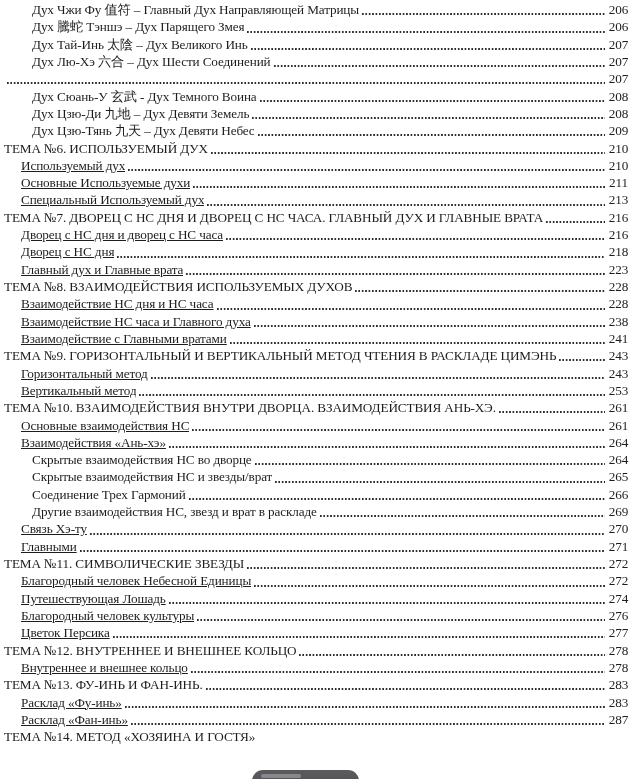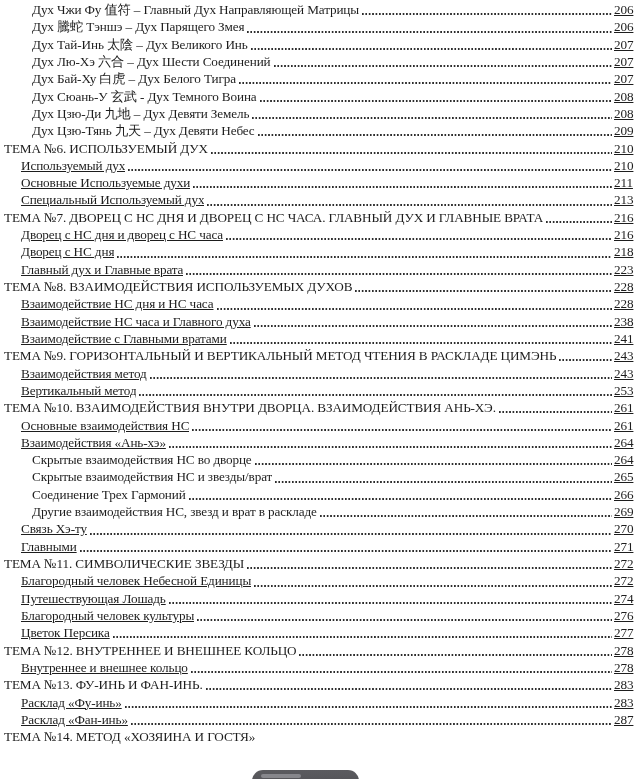--- a/index.html
+++ b/index.html
@@ -5,21 +5,21 @@
   html,body{margin:0;padding:0;}
   body{
     width:644px;height:779px;
     background:#ffffff;
     overflow:hidden;
     position:relative;
     font-family:"Liberation Serif","DejaVu Serif",serif;
   }
   .toc{
     position:absolute;left:0;top:0;right:0;
-    padding:1px 7px 0 4px;
+    padding:1px 14px 0 4px;
     color:#1d1d1d;
   }
   .row{
     display:flex;
     align-items:baseline;
     height:17.32px;
     line-height:17.32px;
     font-size:13.2px;
     letter-spacing:-0.12px;
     white-space:nowrap;
@@ -33,21 +33,21 @@
     min-width:0;
     height:17.32px;
     margin:0 2px 0 3px;
     align-self:flex-end;
     background-image:radial-gradient(circle at 0.8px 0.8px, #2d2d2d 0.72px, rgba(0,0,0,0) 1px);
     background-size:3.4px 1.7px;
     background-repeat:repeat-x;
     background-position:left 0 bottom 3.4px;
   }
   .dots.hidden{background:none;}
-  .page{flex:none;text-align:left;min-width:23px;text-decoration:underline;}
+  .page{flex:none;text-align:center;min-width:23px;}
   
   .pill{
     position:absolute;
     left:252px;top:770px;
     width:107px;height:22px;
     border-radius:11px;
     background:linear-gradient(#5b5b5f,#4e4e52);
     z-index:5;
   }
   .pill .blurtext{
@@ -79,21 +79,20 @@
         <span class="text">Дух Тай-Инь 太陰 – Дух Великого Инь</span>
         <span class="dots"></span>
         <span class="page">207</span>
       </div>
       <div class="row lvl2">
         <span class="text">Дух Лю-Хэ 六合 – Дух Шести Соединений</span>
         <span class="dots"></span>
         <span class="page">207</span>
       </div>
       <div class="row lvl2">
-        <span class="text">Дух Бай-Ху 白虎 – Дух Белого Тигра</span>
         <span class="dots"></span>
         <span class="page">207</span>
       </div>
       <div class="row lvl2">
         <span class="text">Дух Сюань-У 玄武 - Дух Темного Воина</span>
         <span class="dots"></span>
         <span class="page">208</span>
       </div>
       <div class="row lvl2">
         <span class="text">Дух Цзю-Ди 九地 – Дух Девяти Земель</span>
@@ -164,21 +163,21 @@
         <span class="text">Взаимодействие с Главными вратами</span>
         <span class="dots"></span>
         <span class="page">241</span>
       </div>
       <div class="row lvl0">
         <span class="text">ТЕМА №9. ГОРИЗОНТАЛЬНЫЙ И ВЕРТИКАЛЬНЫЙ МЕТОД ЧТЕНИЯ В РАСКЛАДЕ ЦИМЭНЬ</span>
         <span class="dots"></span>
         <span class="page">243</span>
       </div>
       <div class="row lvl1">
-        <span class="text">Взаимодействия метод</span>
+        <span class="text">Горизонтальный метод</span>
         <span class="dots"></span>
         <span class="page">243</span>
       </div>
       <div class="row lvl1">
         <span class="text">Вертикальный метод</span>
         <span class="dots"></span>
         <span class="page">253</span>
       </div>
       <div class="row lvl0">
         <span class="text">ТЕМА №10. ВЗАИМОДЕЙСТВИЯ ВНУТРИ ДВОРЦА. ВЗАИМОДЕЙСТВИЯ АНЬ-ХЭ.</span>

